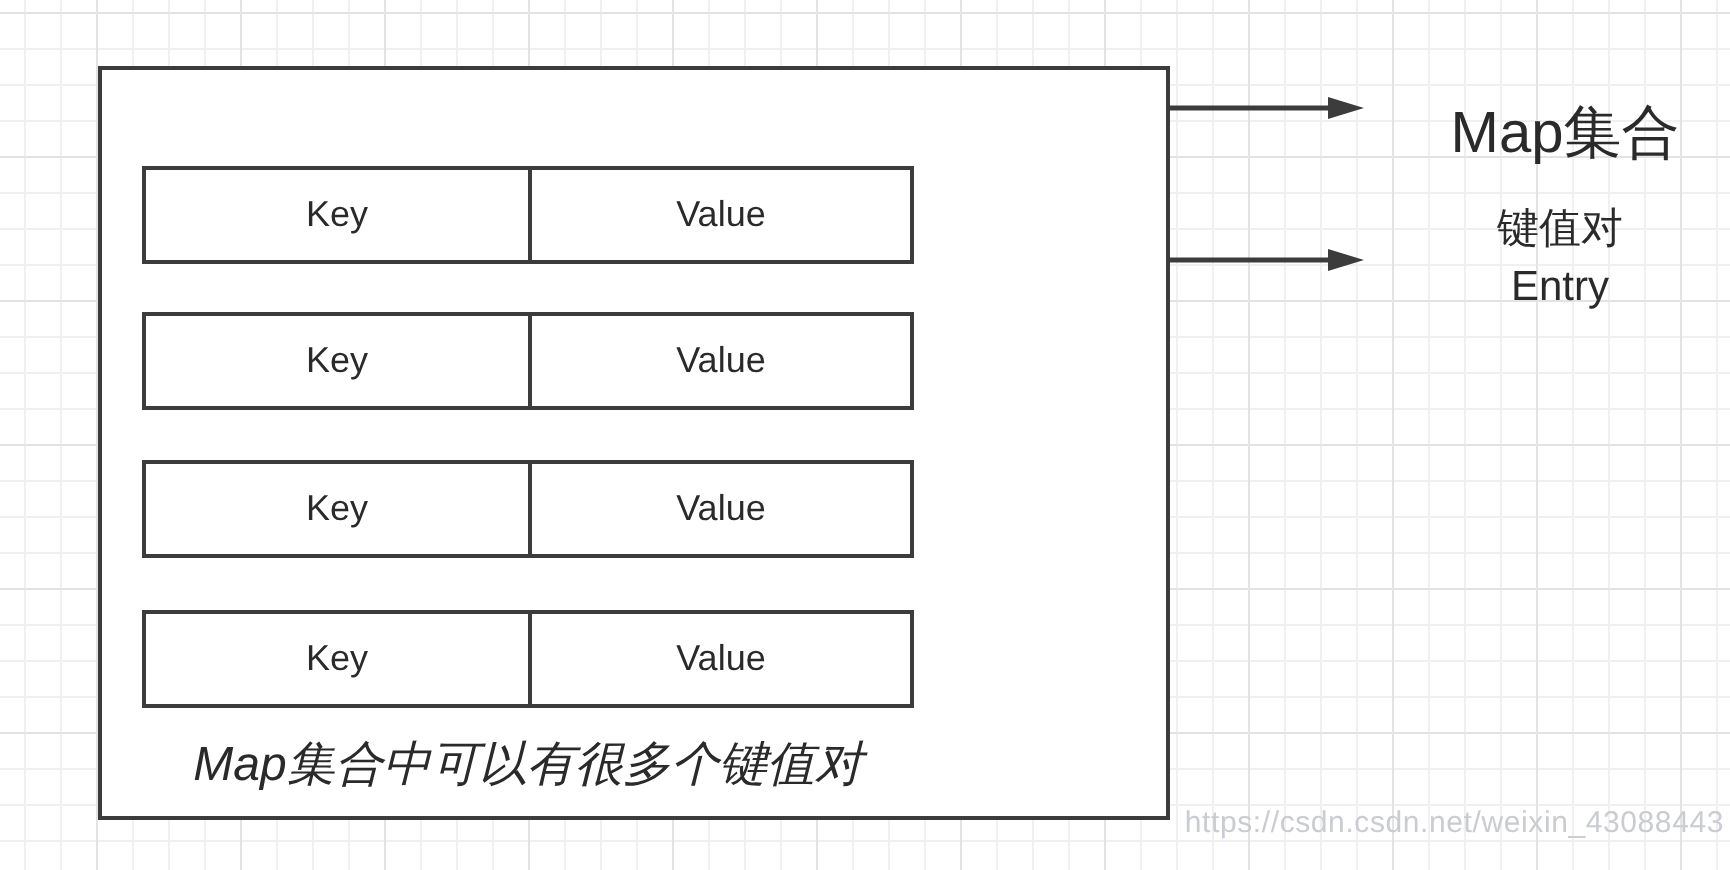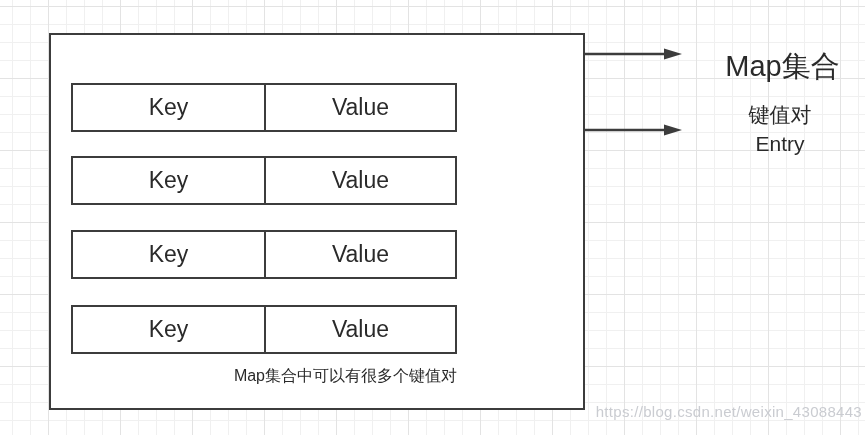--- a/index.html
+++ b/index.html
@@ -49,31 +49,32 @@
     border: 2.5px solid var(--line);
     background: #ffffff;
   }
   .row-1 { top: 48px; }
   .row-2 { top: 121px; }
   .row-3 { top: 195px; }
   .row-4 { top: 270px; }
 
   .cell {
     display: flex; align-items: center; justify-content: center;
-    font-size: 23px; color: var(--text);
+    font-size: 18px; color: var(--text);
   }
   .cell-key   { width: 193px; border-right: 2.5px solid var(--line); }
   .cell-value { flex: 1; }
 
   .box-caption {
     position: absolute;
     left: 20px; top: 331px; width: 386px;
-    text-align: right;
-    font-size: 16px;
+    text-align: center;
+    font-size: 24px;
     color: var(--text);
+    font-style: italic;
   }
 
   .map-label {
     position: absolute;
     left: 700px; top: 47px; width: 165px;
     text-align: center;
     font-size: 29px;
     color: var(--text);
     white-space: nowrap;
   }
@@ -153,14 +154,14 @@
     <div class="box-caption">Map集合中可以有很多个键值对</div>
   </div>
 
   <div class="map-label">Map集合</div>
 
   <div class="entry-label">
     <div>键值对</div>
     <div>Entry</div>
   </div>
 
-  <div class="watermark">https://blog.csdn.net/weixin_43088443</div>
+  <div class="watermark">https://csdn.csdn.net/weixin_43088443</div>
 </div>
 
 </body></html>

